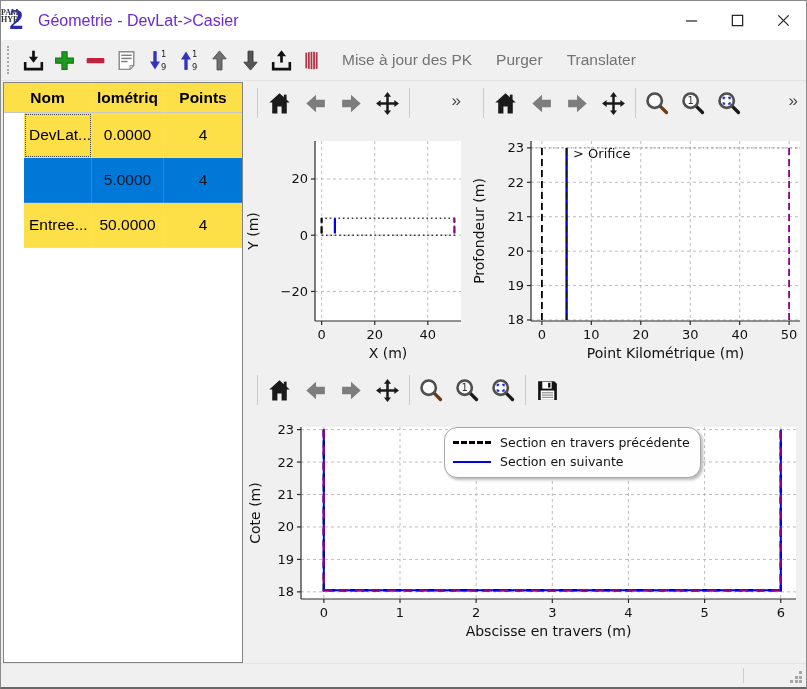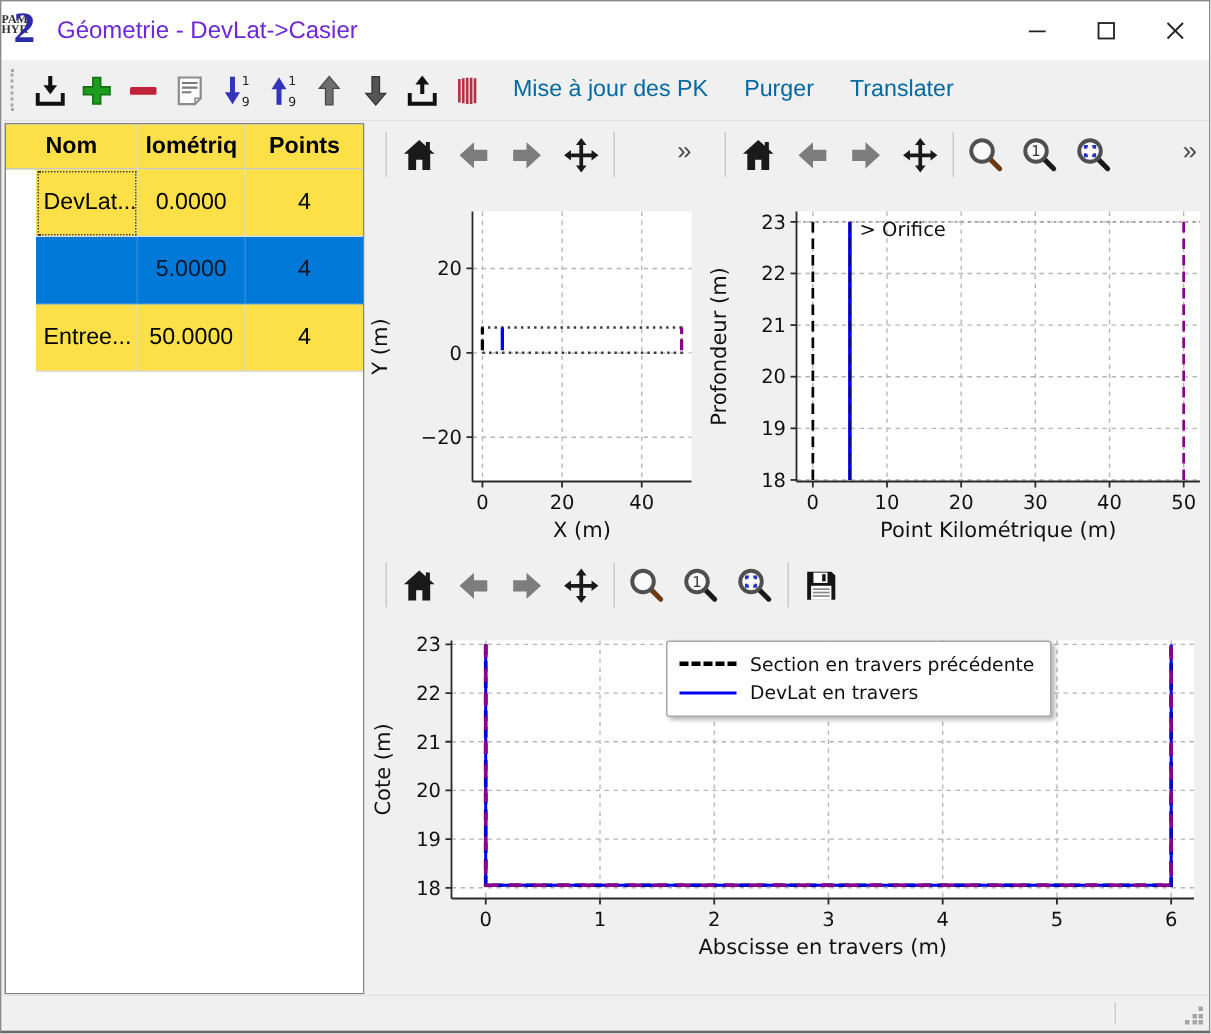--- a/index.html
+++ b/index.html
@@ -21,21 +21,21 @@
   .win-btn { width:46px; height:100%; border:none; background:transparent; display:flex;
              align-items:center; justify-content:center; cursor:default; }
 
   
   .toolbar { height:41px; background:#f0f0f0; border-bottom:1px solid #e2e2e2; display:flex;
              align-items:center; padding-left:4px; flex:0 0 auto; }
   .tb-grip { width:7px; height:28px; border-left:2px dotted #a8a8a8; margin:0 4px 0 2px; }
   .tb-btn { width:31px; height:34px; border:none; background:transparent; display:flex;
             align-items:center; justify-content:center; }
   .tb-text { border:none; background:transparent; font-family:"Liberation Sans",sans-serif;
-             font-size:15.5px; color:#0369a1; padding:0 10px; height:34px; margin-left:4px; }
+             font-size:15.5px; color:#737373; padding:0 10px; height:34px; margin-left:4px; }
   .icon24 { width:25px; height:25px; display:block; }
   .icon14 { width:15px; height:15px; display:block; }
 
   
   .content { flex:1 1 auto; display:flex; background:#f0f0f0; min-height:0; }
 
   .table-panel { width:240px; margin:1px 0 0 2px; background:#fff; border:1px solid #848484;
                  overflow:hidden; flex:0 0 auto; }
   .trow { display:grid; grid-template-columns:88px 72px 1fr; }
   .tcell { height:45px; display:flex; align-items:center; justify-content:center;
@@ -57,21 +57,21 @@
   .mpl-toolbar { height:44px; display:flex; align-items:center; padding-left:14px; gap:7px; }
   .mpl-btn { border:none; background:transparent; width:29px; height:32px; display:flex;
              align-items:center; justify-content:center; padding:0; }
   .mpl-sep { width:1px; height:30px; background:#c9c9c9; flex:0 0 auto; }
   .mpl-spacer { flex:1 1 auto; }
   .chev { border:none; background:transparent; font-size:17px; color:#4a4a4a; padding:0 8px 4px 2px; }
   svg.chart { display:block; }
   .plot-wrap { position:relative; margin:2px 0 0 4px; }
 
   .legend { position:absolute; left:197px; top:13px; background:#fefefe; border:1px solid #a8a8a8;
-            border-radius:2px; box-shadow:2px 2px 3px rgba(0,0,0,0.28); padding:5px 10px 6px 8px;
+            border-radius:13px; box-shadow:2px 2px 3px rgba(0,0,0,0.28); padding:5px 10px 6px 8px;
             font-family:"DejaVu Sans",sans-serif; font-size:12.5px; color:#111; }
   .lg-item { display:flex; align-items:center; height:19px; white-space:nowrap; }
   .lg-sample { width:38px; margin-right:9px; flex:0 0 auto; }
 
   
   .statusbar { height:24px; background:#f0f0f0; border-top:1px solid #e4e4e4; position:relative; flex:0 0 auto; }
   .sb-sep { position:absolute; right:62px; top:4px; bottom:4px; width:1px; background:#cdcdcd; }
   .grip-dots { position:absolute; right:4px; bottom:4px; width:12px; height:12px; }
   .grip-dots i { position:absolute; width:3px; height:3px; background:#a6a6a6; }
 </style>
@@ -536,21 +536,21 @@
               <text x="301.5" y="222" text-anchor="middle" font-size="14" fill="#111">Abscisse en travers (m)</text>
               <text transform="translate(13,99) rotate(-90)" text-anchor="middle" font-size="14" fill="#111">Cote (m)</text>
             </svg>
           <div class="legend">
               <div class="lg-item">
                 <span class="lg-sample" style="border-top: 3px dashed rgb(0, 0, 0);"></span>
                 <span>Section en travers précédente</span>
               </div>
               <div class="lg-item">
                 <span class="lg-sample" style="border-top: 2.5px solid rgb(0, 0, 238);"></span>
-                <span>DevLat en travers</span>
+                <span>Section en suivante</span>
               </div>
             </div>
         </div>
       </div>
     </div>
   </div>
 
   <div class="statusbar">
     <div class="sb-sep"></div>
     <div class="grip-dots">

